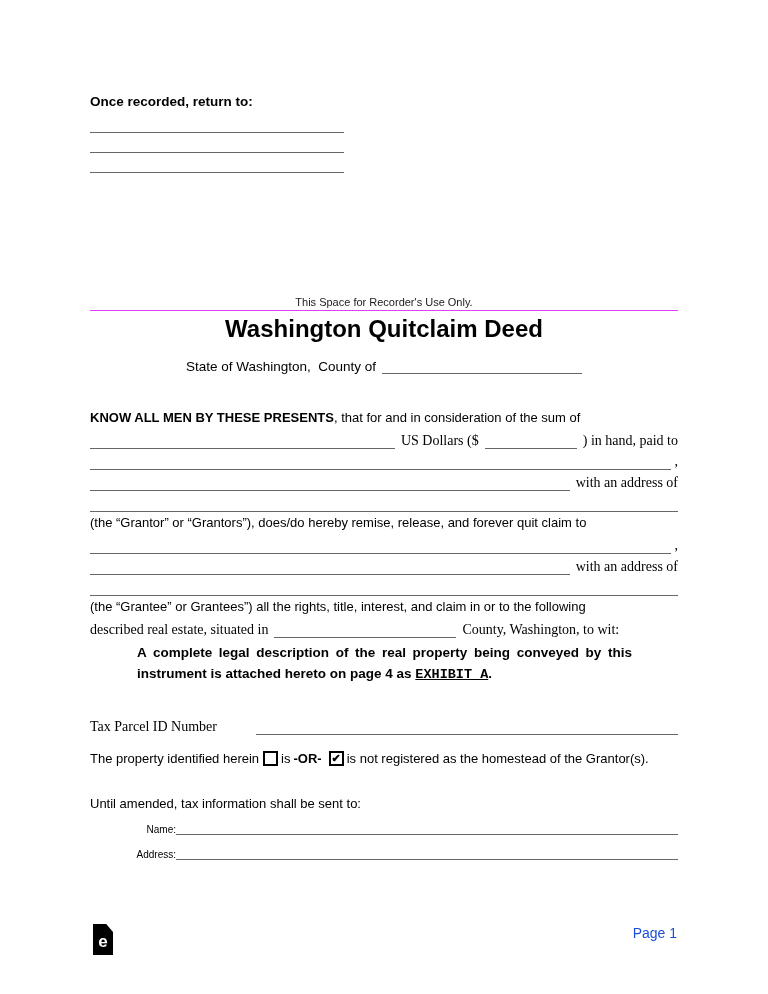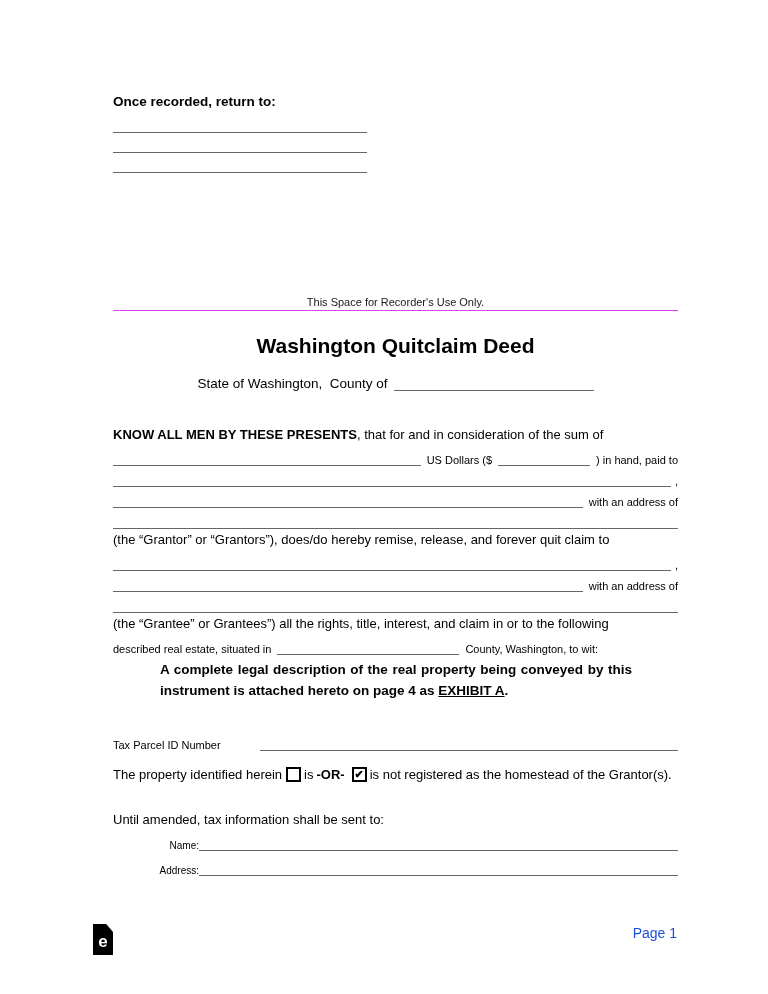--- a/index.html
+++ b/index.html
@@ -1,49 +1,49 @@
 <!DOCTYPE html>
 <html><head>
 <meta charset="utf-8">
 <style>
   * { margin:0; padding:0; box-sizing:border-box; }
   html,body { background:#ffffff; }
   body { font-family:"Liberation Sans", sans-serif; color:#000; }
   .page { position:relative; width:768px; height:994px; background:#fff; overflow:hidden; }
-  .content { padding:94px 90px 0 113px;border-radius:9px; }
+  .content { padding:94px 90px 0 90px;border-radius:9px; }
 
   .bold { font-weight:bold; }
   .pre { white-space:pre-wrap; }
 
   .return-label { font-size:13.5px; font-weight:bold; }
   .return-blanks { margin-top:4px; }
   .return-blank { width:254px; height:20px; border-bottom:1px solid #666; }
 
   .recorder-rule { margin-top:123px; text-align:center; font-size:11px; line-height:13px; color:#1a1a1a; border-bottom:1px solid #d946ef; padding-bottom:1px; }
 
-  .title { margin-top:24px; text-align:center; font-size:21px; line-height:22px; font-weight:bold; }
+  .title { margin-top:7px; text-align:center; font-size:24px; line-height:22px; font-weight:bold; }
 
   .subtitle-row { margin-top:16px; display:flex; justify-content:center; align-items:flex-end; height:18px; font-size:13.5px; }
   .subtitle-row .blank { margin-left:6px; }
 
   .para { margin-top:33px; }
-  .row { display:flex; align-items:flex-end; height:21px; font-size:11px; }
+  .row { display:flex; align-items:flex-end; height:21px; font-size:14px;font-family:Liberation Serif, serif; }
   .trow { height:21px; line-height:21px; font-size:13px; }
   .row span { white-space:nowrap; }
   .blank { display:inline-block; height:16px; border-bottom:1px solid #666; }
   .flex { flex:1 1 auto; }
   .w92 { width:92px; }
   .w182 { width:182px; }
   .w200 { width:200px; }
   .mx6 { margin:0 6px; }
   .ml6 { margin-left:6px; }
   .ml4 { margin-left:4px; }
 
   .legal { margin:4px 46px 0 47px; font-size:13.5px; line-height:21px; font-weight:bold; text-align:justify; }
-  .underline { text-decoration:underline; }
+  .underline { text-decoration:underline;font-family:Liberation Mono, monospace; }
 
   .tax-row { margin-top:29px;gap:32px; }
   .tax-row .blank { margin-left:7px; }
 
   .cb-row { margin-top:13px; display:flex; align-items:center; height:21px; font-size:13px; }
   .checkbox { width:15px; height:15px; border:2px solid #000; margin:0 3px 0 4px; display:inline-flex; align-items:center; justify-content:center; background:#fff; flex:0 0 auto; }
   .check { font-size:11px; line-height:11px; font-weight:bold; }
   .orlbl { font-weight:bold; margin:0 3px; }
 
   .until-heading { margin-top:24px; font-size:13px; line-height:21px; }

